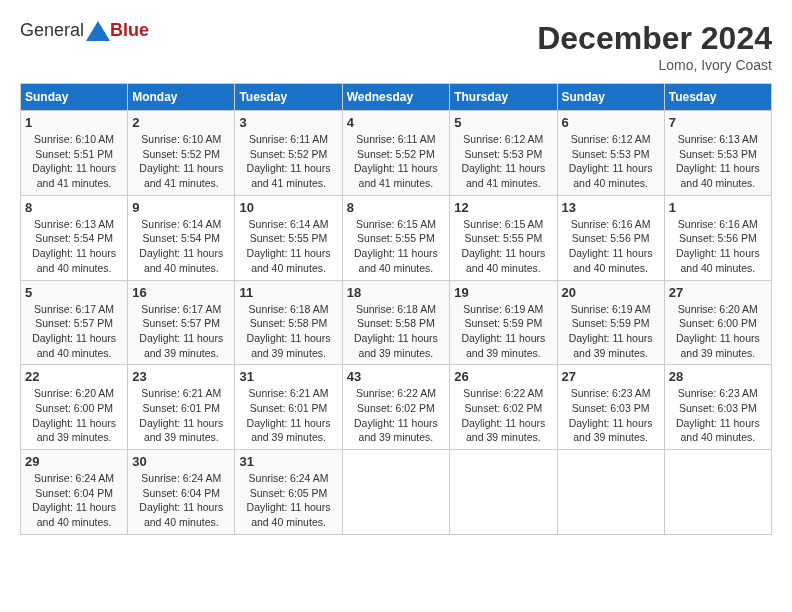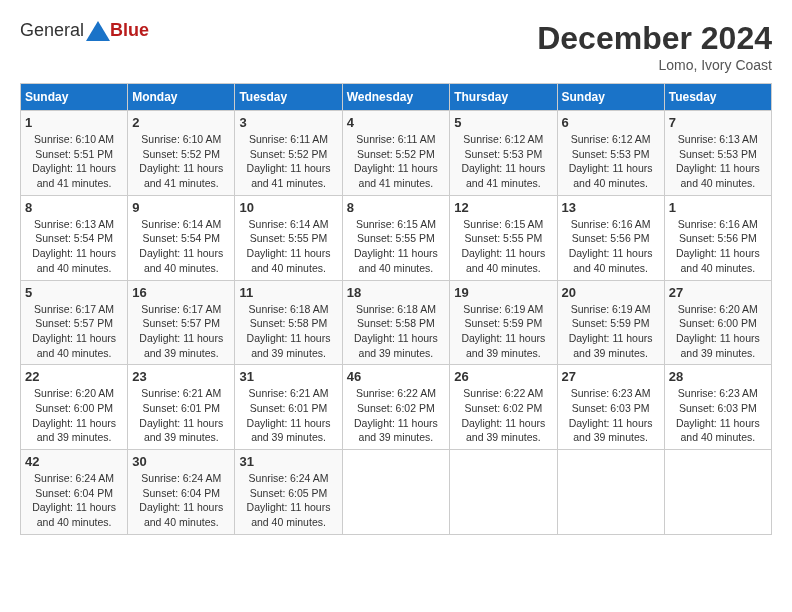--- a/index.html
+++ b/index.html
@@ -313,21 +313,21 @@
       </td>
         <td>
         <span class="day-number">31</span>
         <div class="day-info">
           Sunrise: 6:21 AM<br>
           Sunset: 6:01 PM<br>
           Daylight: 11 hours and 39 minutes.
         </div>
       </td>
         <td>
-        <span class="day-number">46</span>
+        <span class="day-number">43</span>
         <div class="day-info">
           Sunrise: 6:22 AM<br>
           Sunset: 6:02 PM<br>
           Daylight: 11 hours and 39 minutes.
         </div>
       </td>
         <td>
         <span class="day-number">26</span>
         <div class="day-info">
           Sunrise: 6:22 AM<br>
@@ -347,21 +347,21 @@
         <span class="day-number">28</span>
         <div class="day-info">
           Sunrise: 6:23 AM<br>
           Sunset: 6:03 PM<br>
           Daylight: 11 hours and 40 minutes.
         </div>
       </td>
       </tr>
       <tr>
         <td>
-        <span class="day-number">42</span>
+        <span class="day-number">29</span>
         <div class="day-info">
           Sunrise: 6:24 AM<br>
           Sunset: 6:04 PM<br>
           Daylight: 11 hours and 40 minutes.
         </div>
       </td>
         <td>
         <span class="day-number">30</span>
         <div class="day-info">
           Sunrise: 6:24 AM<br>

